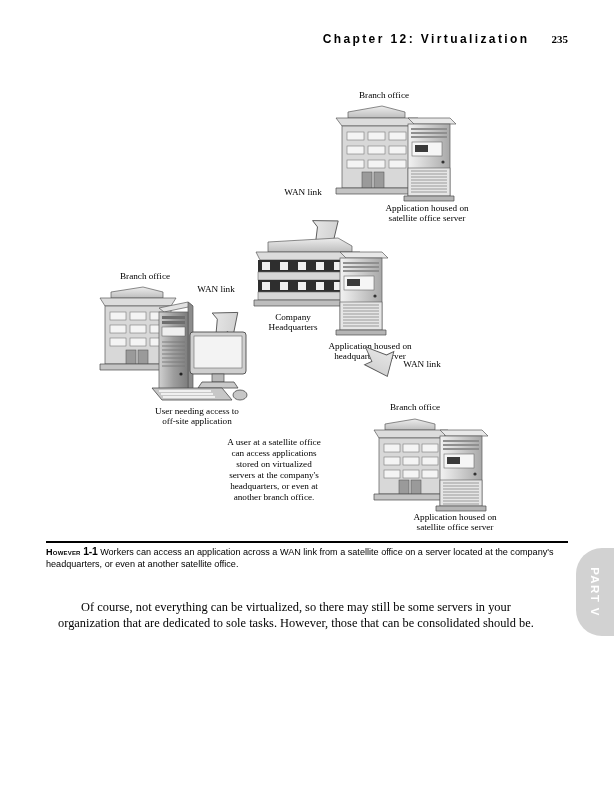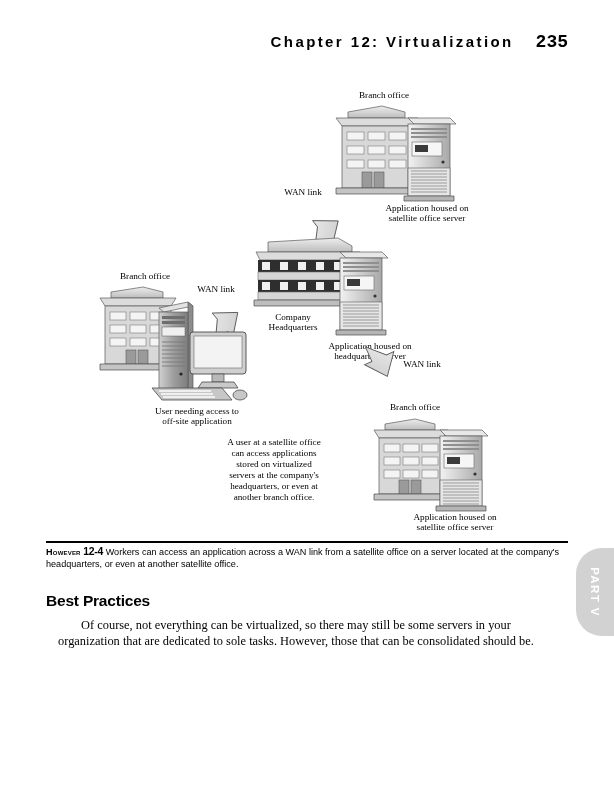--- a/index.html
+++ b/index.html
@@ -21,27 +21,27 @@
     position: absolute;
     top: 32px;
     right: 46px;
     display: flex;
     align-items: baseline;
     gap: 22px;
   }
   #running-head .rh-text {
     font-family: "Liberation Sans", sans-serif;
     font-weight: bold;
-    font-size: 15px;
+    font-size: 12px;
     letter-spacing: 2.4px;
   }
   #running-head .rh-page {
-    font-family: Liberation Mono, monospace;
-    font-weight: bold;
-    font-size: 18px;
+    font-family: Liberation Serif, serif;
+    font-weight: bold;
+    font-size: 11px;
     letter-spacing: 0px;
   }
 
   
   #figure {
     position: absolute;
     left: 0;
     top: 70px;
     width: 542px;
     height: 465px;
@@ -407,24 +407,23 @@
     <text class="dg-label" x="274" y="408">servers at the company's</text>
     <text class="dg-label" x="274" y="419">headquarters, or even at</text>
     <text class="dg-label" x="274" y="430">another branch office.</text>
   </g>
 </svg>
 </div>
 
 <div id="caption-rule"></div>
 <div id="caption">
   <span class="cap-fig">However</span>
-  <span class="cap-num">12-4</span>
+  <span class="cap-num">1-1</span>
   <span class="cap-body">Workers can access an application across a WAN link from a satellite office on a server located at the company's headquarters, or even at another satellite office.</span>
 </div>
 
 <div id="part-tab">
   <span class="part-label">PART V</span>
 </div>
 
 <div id="body-copy">
-  <h2 id="section-head">Best Practices</h2>
   <p>Of course, not everything can be virtualized, so there may still be some servers in your organization that are dedicated to sole tasks. However, those that can be consolidated should be.</p>
 </div>
 
 </body></html>

